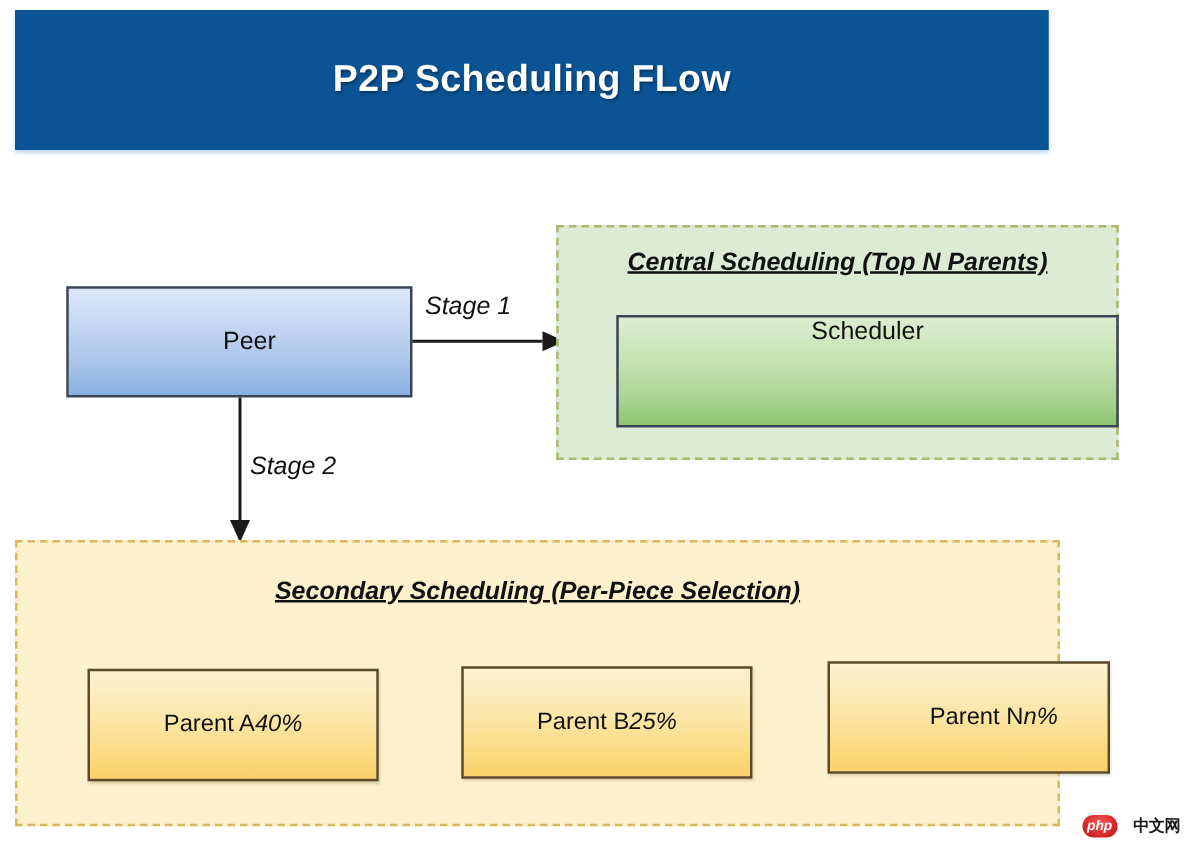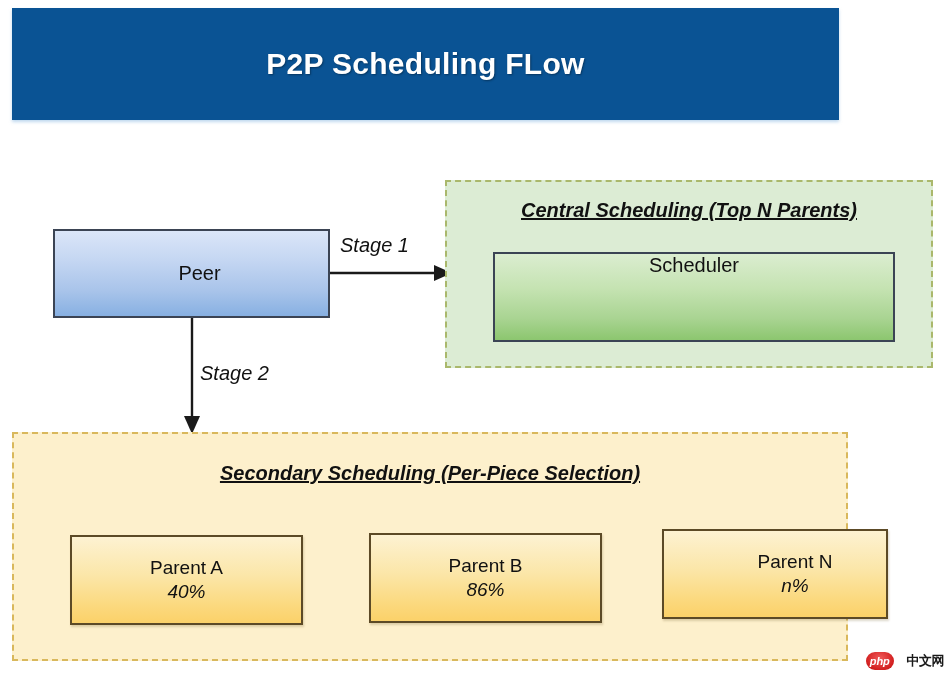--- a/index.html
+++ b/index.html
@@ -87,21 +87,21 @@
     white-space: nowrap;
   }
   #stage1-label { left: 340px; top: 234px; }
   #stage2-label { left: 200px; top: 362px; }
 
   
   #central-container {
     position: absolute;
     left: 445px;
     top: 180px;
-    width: 488px;
+    width: 450px;
     height: 188px;
     background: #dcecd4;
     border: 2px dashed #aab86c;
     box-sizing: border-box;
   }
   #central-title {
     position: absolute;
     left: 0;
     right: 0;
     top: 17px;
@@ -155,21 +155,20 @@
     text-decoration: underline;
     white-space: nowrap;
   }
 
   .parent-box {
     position: absolute;
     background: linear-gradient(to bottom, #fdf2d2 0%, #fbe6a8 45%, #fbd97e 80%, #fbd169 100%);
     border: 2px solid #5c4a26;
     box-sizing: border-box;
     display: flex;
-    flex-direction: column;
     align-items: center;
     justify-content: center;
     box-shadow: 1px 2px 2px rgba(120,100,50,0.25);
   }
   .parent-name {
     font-size: 19px;
     color: #111111;
     line-height: 1.25;
   }
   .parent-pct {
@@ -250,21 +249,21 @@
   <div id="secondary-container">
     <div id="secondary-title">Secondary Scheduling (Per-Piece Selection)</div>
 
     <div class="parent-box" id="parent-box-0">
       <span class="parent-name">Parent A</span>
       <span class="parent-pct">40%</span>
     </div>
 
     <div class="parent-box" id="parent-box-1">
       <span class="parent-name">Parent B</span>
-      <span class="parent-pct">86%</span>
+      <span class="parent-pct">25%</span>
     </div>
 
     <div class="parent-box" id="parent-box-2">
       <span class="parent-name">Parent N</span>
       <span class="parent-pct">n%</span>
     </div>
   </div>
 
   <div id="watermark">
     <span id="watermark-php-badge">php</span>

